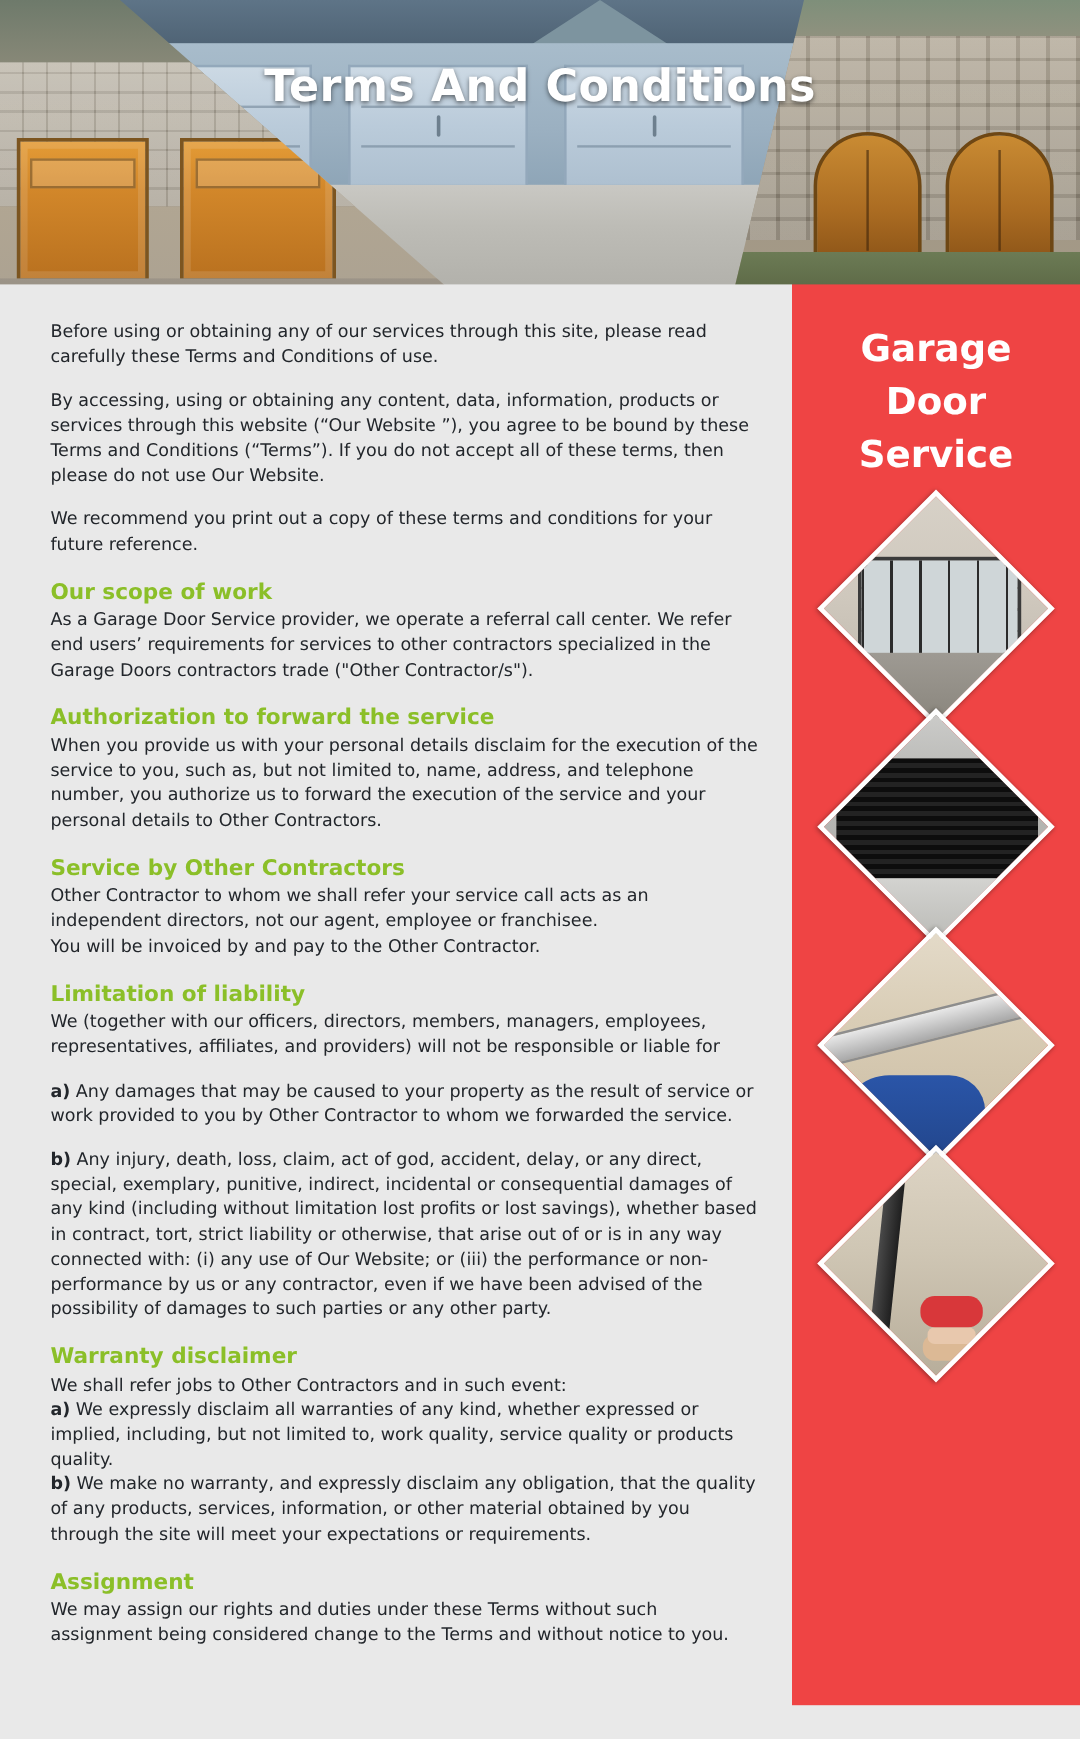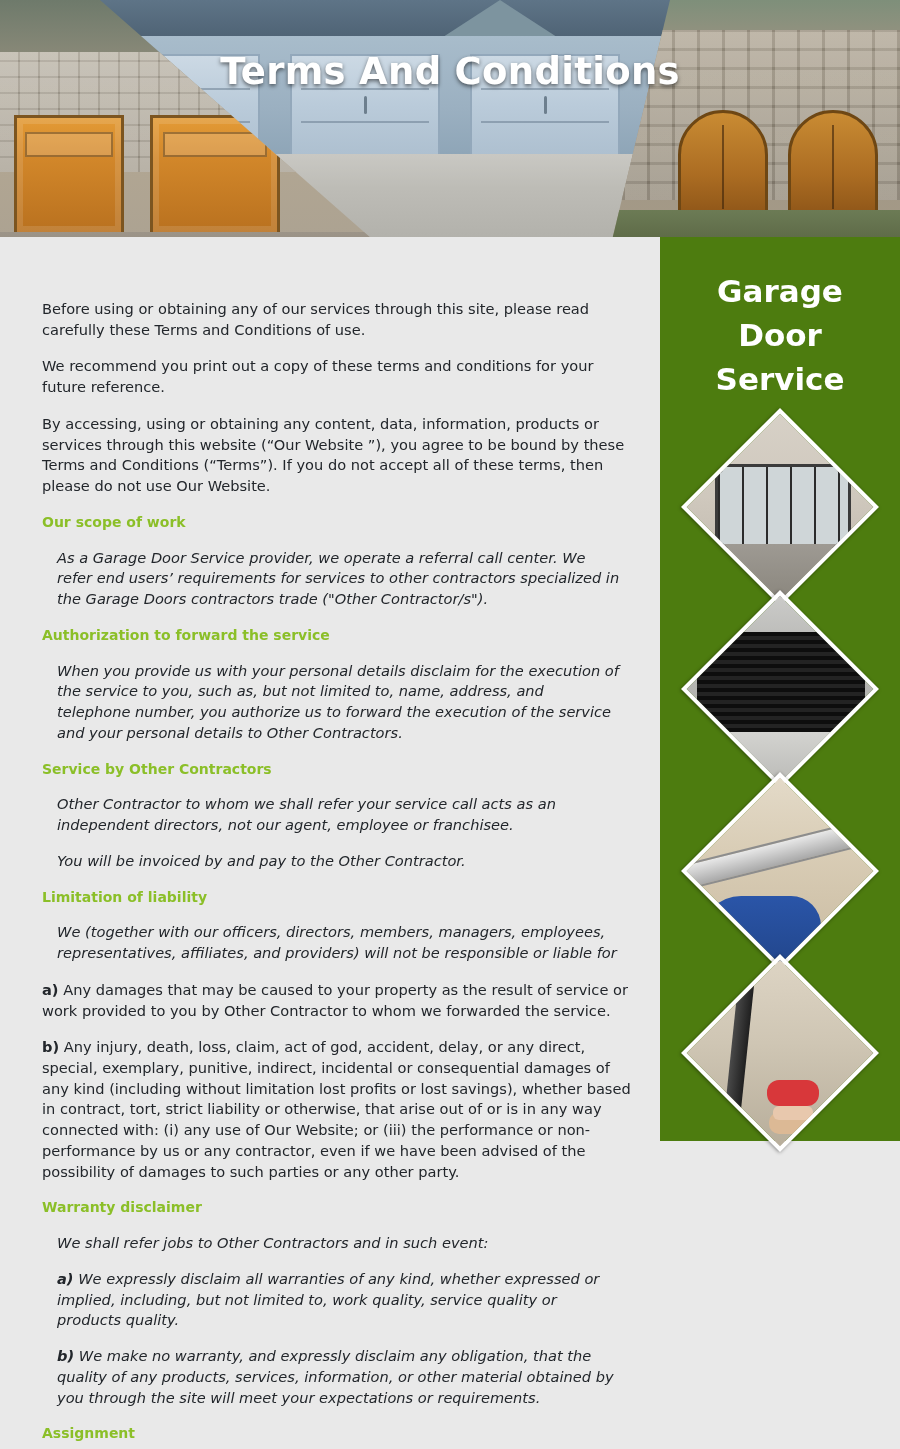--- a/index.html
+++ b/index.html
@@ -140,22 +140,22 @@
     color: #ffffff;
     text-shadow: 0 2px 4px rgba(0,0,0,0.55);
     letter-spacing: .3px;
     z-index: 20;
   }
 
   
   .sidebar {
     position: absolute;
     right: 0; top: 237px;
-    width: 240px; height: 904px;
-    background: #4d7c0f;
+    width: 240px; height: 1184px;
+    background: #ef4444;
     z-index: 5;
   }
   .sidebar-title {
     color: #fff;
     font-size: 31px;
     font-weight: bold;
     text-align: center;
     line-height: 1.42;
     padding: 32px 14px 8px 14px;
   }
@@ -238,35 +238,35 @@
     border-radius: 12px;
     box-shadow: 0 20px 0 -6px #e8c8ad, 0 30px 0 -2px #dcb995;
   }
 
   
   .content {
     position: absolute;
     left: 0; top: 237px;
     width: 660px; height: 1212px;
     background: #e9e9e9;
-    padding: 62px 24px 10px 42px;
+    padding: 30px 24px 10px 42px;
     color: #22262b;
     font-size: 14.6px;
     line-height: 1.42;
     z-index: 4;
   }
   .content p { margin: 0 0 16px 0; }
   .heading {
     color: #8bbf28;
     font-weight: bold;
-    font-size: 14px;
+    font-size: 18px;
     margin: 0 0 1px 0;
   }
   .block { margin-bottom: 16px; }
-  .block p { margin: 15px; font-style: italic; }
+  .block p { margin: 0; }
   b.lbl { font-weight: bold; }
 </style>
 </head>
 <body>
 
 <div class="hero">
 
   <div class="hero-center">
     <div class="roofline"></div>
     <div class="gable"></div>
@@ -336,22 +336,22 @@
   <div class="diamond-wrap">
     <div class="diamond">
       <div class="inner ph4"></div>
     </div>
   </div>
 </div>
 
 <div class="content">
 
   <p>Before using or obtaining any of our services through this site, please read carefully these Terms and Conditions of use.</p>
+  <p>By accessing, using or obtaining any content, data, information, products or services through this website (“Our Website ”), you agree to be bound by these Terms and Conditions (“Terms”). If you do not accept all of these terms, then please do not use Our Website.</p>
   <p>We recommend you print out a copy of these terms and conditions for your future reference.</p>
-  <p>By accessing, using or obtaining any content, data, information, products or services through this website (“Our Website ”), you agree to be bound by these Terms and Conditions (“Terms”). If you do not accept all of these terms, then please do not use Our Website.</p>
 
   <div class="block">
     <div class="heading">Our scope of work</div>
     <p>As a Garage Door Service provider, we operate a referral call center. We refer end users’ requirements for services to other contractors specialized in the Garage Doors contractors trade ("Other Contractor/s").</p>
   </div>
 
   <div class="block">
     <div class="heading">Authorization to forward the service</div>
     <p>When you provide us with your personal details disclaim for the execution of the service to you, such as, but not limited to, name, address, and telephone number, you authorize us to forward the execution of the service and your personal details to Other Contractors.</p>
   </div>

